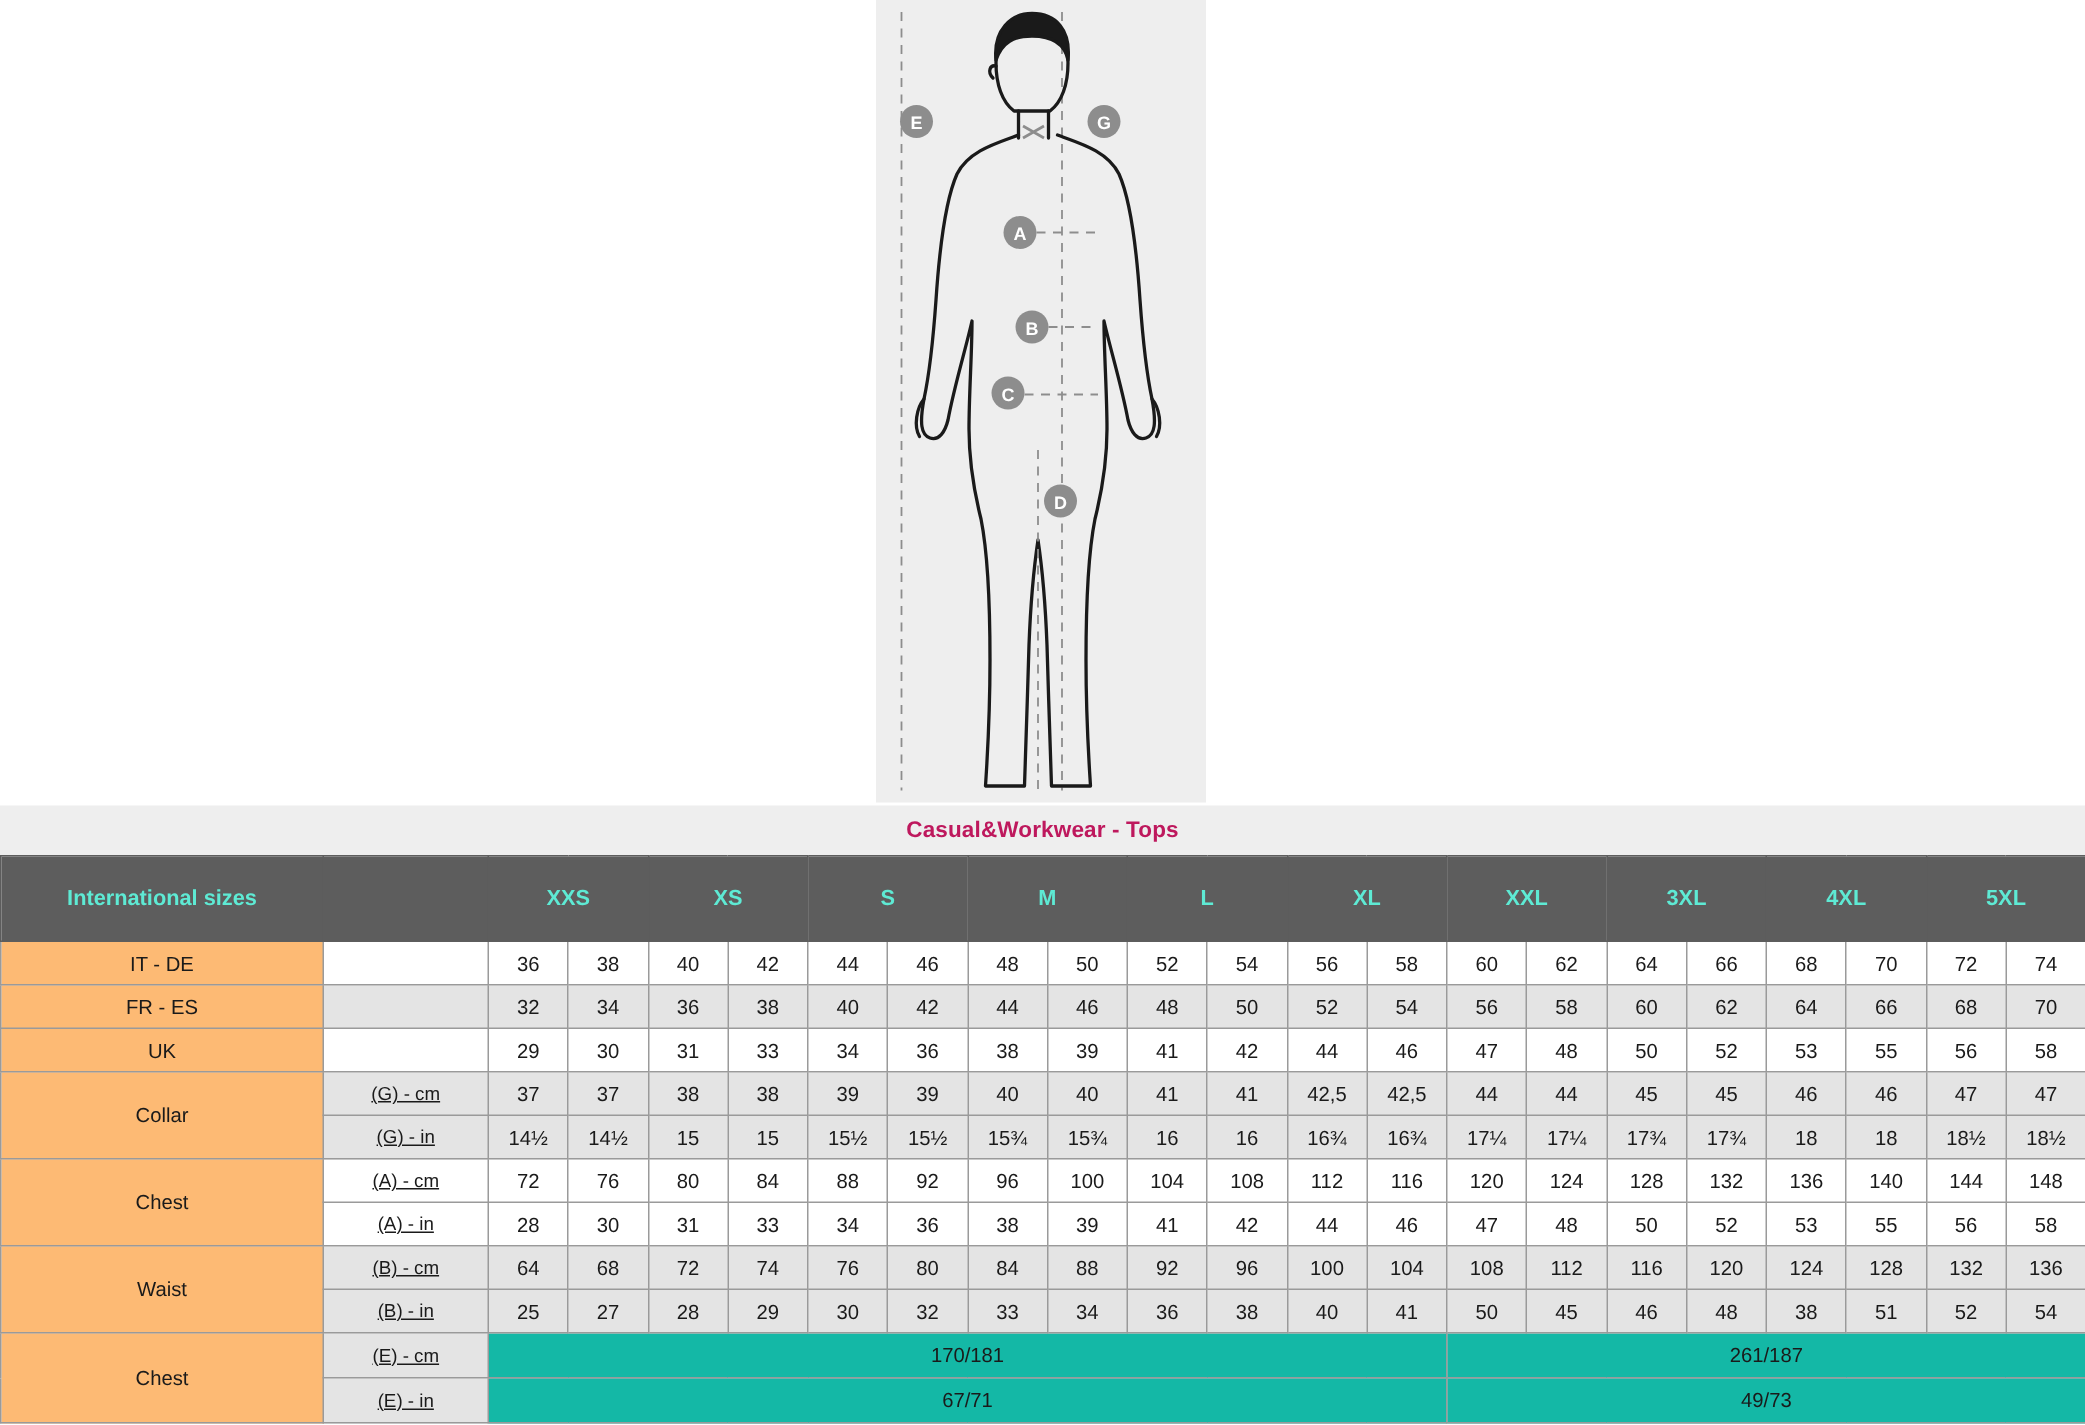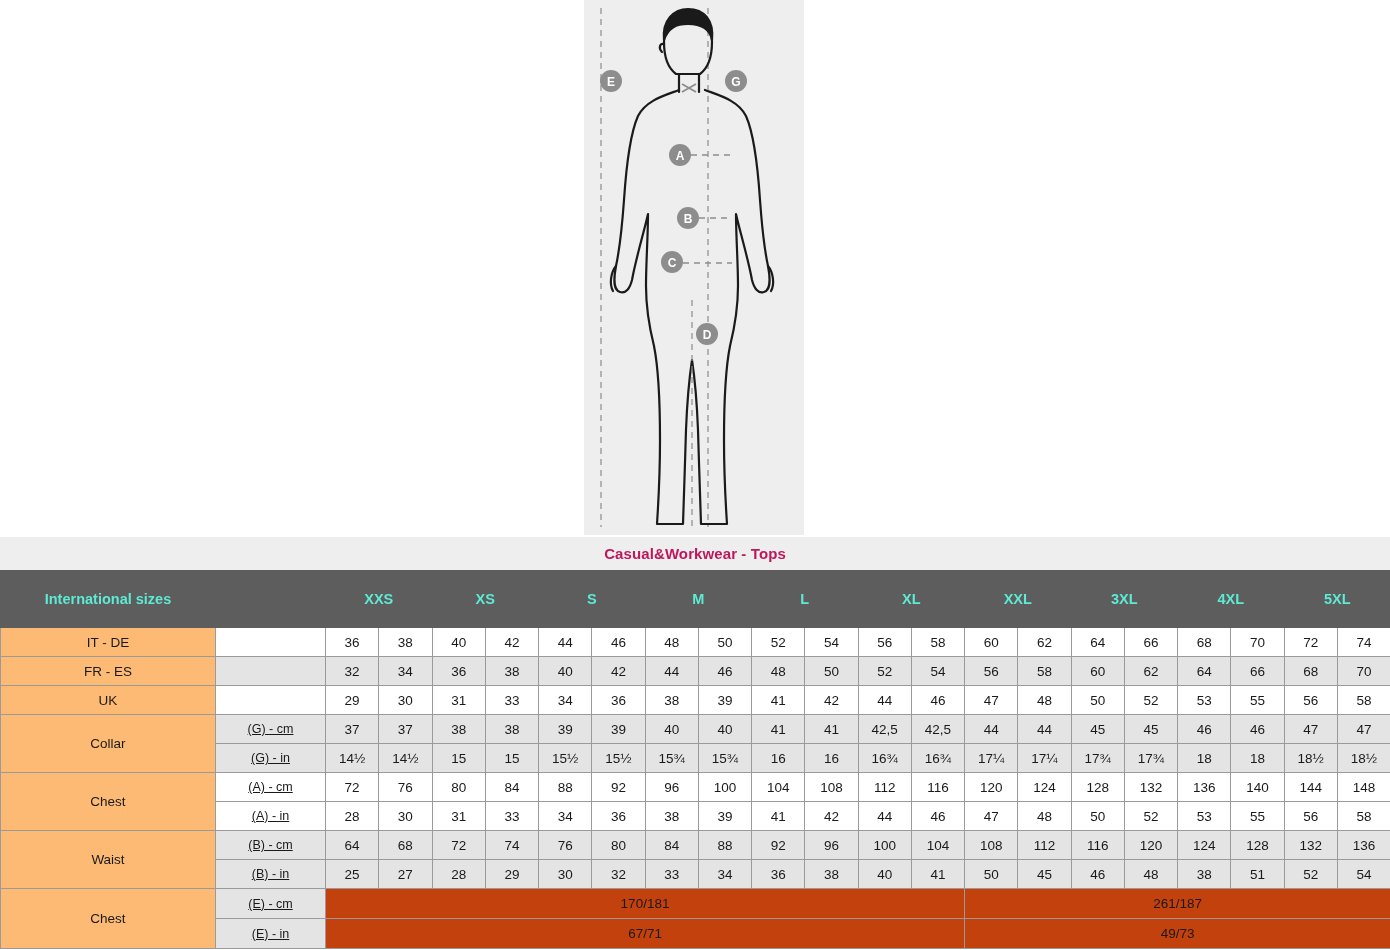--- a/index.html
+++ b/index.html
@@ -102,21 +102,21 @@
     text-align: left;
     padding-left: 9px;
     font-size: 12.5px;
     text-decoration: underline;
   }
   td.rowlabel.shade { background: #fdba74; }
   td.unit.shade    { background: #e4e4e4; }
   td.val.shade     { background: #e4e4e4; }
   td.val.plain     { background: #ffffff; }
   td.span-val {
-    background: #c2410c;
+    background: #14b8a6;
     font-size: 13.5px;
   }
   .h-tall { height: 30px; }
 </style>
 </head>
 <body>
 
 <div id="page">
 
   <div class="figure-wrap">

